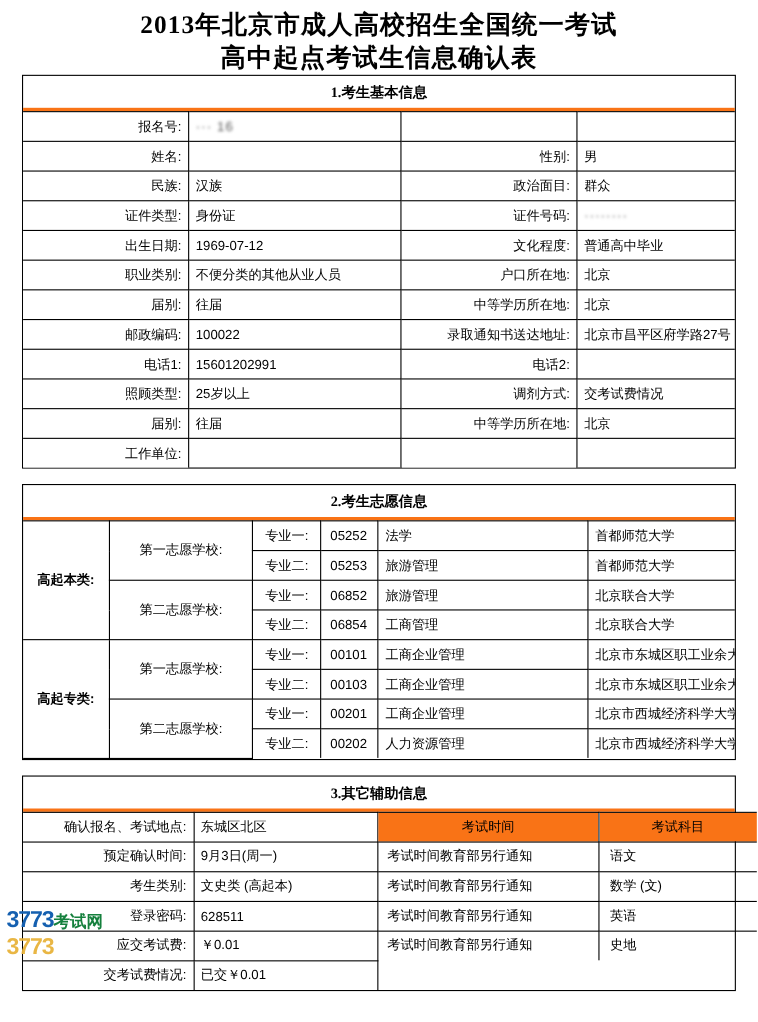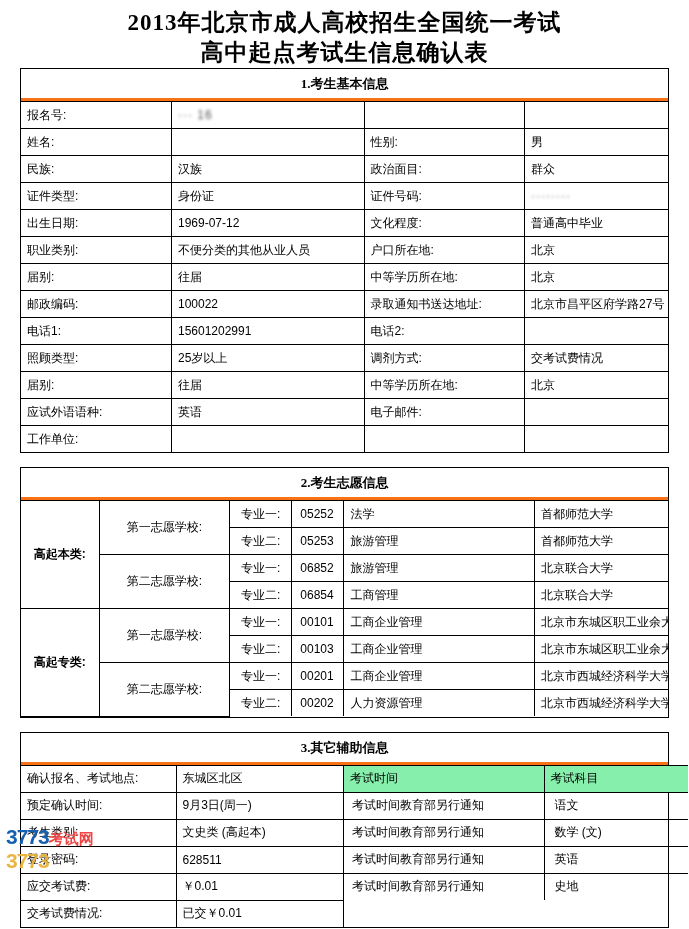--- a/index.html
+++ b/index.html
@@ -58,20 +58,21 @@
     padding: 2px 6px;
     font-size: 12px;
     vertical-align: middle;
     overflow: hidden;
     white-space: nowrap;
   }
   table.grid tr td:first-child { border-left: 0; }
   table.grid tr td:last-child { border-right: 0; }
   table.grid tr:last-child td { border-bottom: 0; }
   .lbl {
+    text-align: right;
     background: #ffffff;
   }
   .val {
     text-align: left;
   }
   .blurred {
     color: #555;
     filter: blur(1.6px);
     letter-spacing: 1px;
   }
@@ -113,21 +114,22 @@
   }
   .sec3-right {
     flex: 1;
     box-sizing: border-box;
   }
   .t3l col.c1 { width: 155px; }
   .t3l col.c2 { width: 168px; }
   .t3r col.c1 { width: 200px; }
   .t3r col.c2 { width: 144px; }
   .t3r td.hdr {
-    background: #86efac;
+    background: #f97316;
+    text-align: center;
     font-weight: normal;
   }
   .t3r td.exam {
     text-align: left;
     padding-left: 8px;
   }
   .t3r td.subj {
     text-align: left;
     padding-left: 10px;
     margin-top: 24px;
@@ -149,21 +151,21 @@
   }
   .wm-top {
     font-family: "Liberation Sans", sans-serif;
     font-weight: bold;
     font-size: 21px;
     color: #1560b0;
     letter-spacing: -1px;
     line-height: 22px;
   }
   .wm-top .cn {
-    color: #ef4444;
+    color: #15803d;
     font-size: 15px;
     letter-spacing: 0px;
   }
   .wm-bot {
     font-family: "Liberation Sans", sans-serif;
     font-weight: bold;
     font-size: 21px;
     color: #e8b33a;
     letter-spacing: -1px;
     line-height: 22px;
@@ -248,26 +250,20 @@
           <td class="lbl">照顾类型:</td>
           <td class="val">25岁以上</td>
           <td class="lbl">调剂方式:</td>
           <td class="val">交考试费情况</td>
         </tr>
         <tr>
           <td class="lbl">届别:</td>
           <td class="val">往届</td>
           <td class="lbl">中等学历所在地:</td>
           <td class="val">北京</td>
-        </tr>
-        <tr>
-          <td class="lbl">应试外语语种:</td>
-          <td class="val">英语</td>
-          <td class="lbl">电子邮件:</td>
-          <td class="val"></td>
         </tr>
         <tr>
           <td class="lbl">工作单位:</td>
           <td class="val"></td>
           <td class="lbl"></td>
           <td class="val"></td>
         </tr>
       </tbody>
     </table>
   </div>

